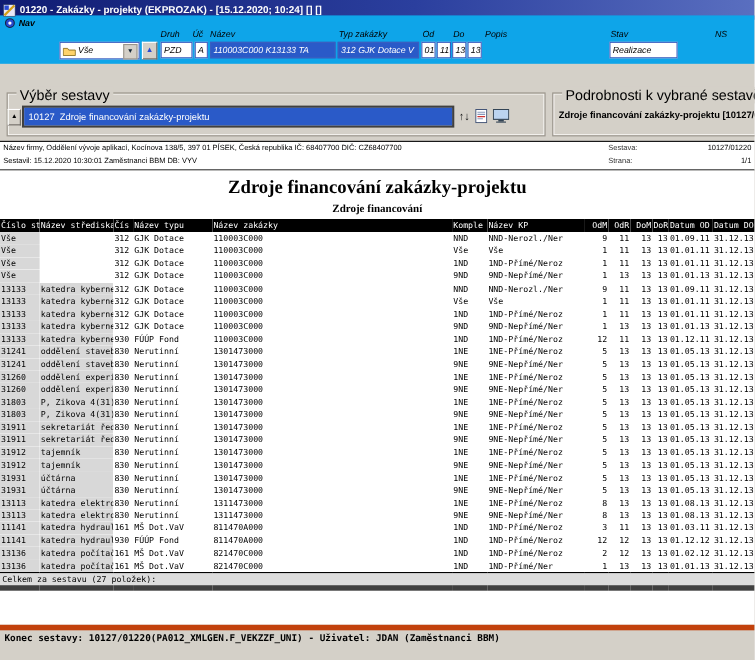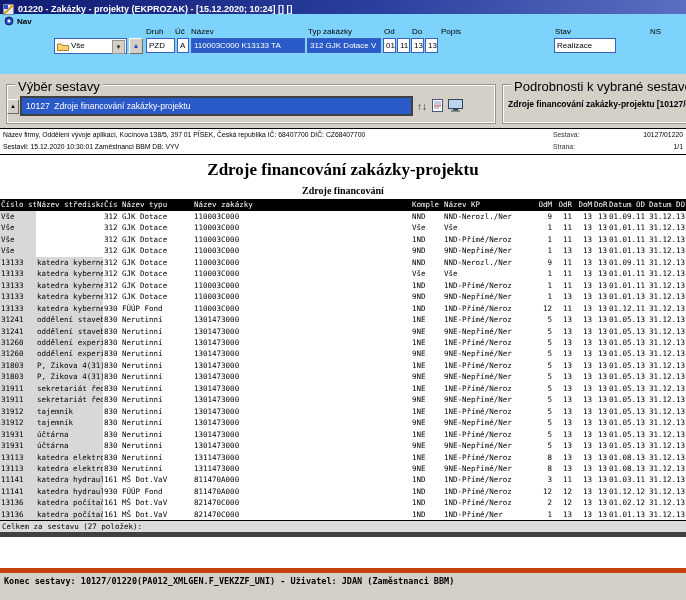--- a/index.html
+++ b/index.html
@@ -8,21 +8,21 @@
   .abs{position:absolute;}
   
   .titlebar{position:absolute;left:0;width:686px;height:18px;display:flex;align-items:center;}
   .tb1{top:0;background:linear-gradient(90deg,#101c72 0%,#2b3f9e 55%,#5a6fc0 100%);}
   .tb2{top:62px;background:linear-gradient(90deg,#1b2f96 0%,#4c68c4 50%,#8aa0dc 100%);}
   .tbtext{color:#fff;font-weight:bold;font-size:9px;padding-left:4px;white-space:pre;position:relative;z-index:2;}
   .appicon{margin-left:3px;flex:0 0 auto;position:relative;z-index:2;}
   .hatch{position:absolute;left:332px;top:0;width:354px;height:14px;
          background:repeating-linear-gradient(45deg,rgba(14,26,100,0.45) 0 1.5px,rgba(255,255,255,0.18) 1.5px 3px);}
   
-  #toolbar{position:absolute;left:0;top:14px;width:686px;height:60px;background:#7dd3fc;}
+  #toolbar{position:absolute;left:0;top:14px;width:686px;height:44px;background:#0ea5e9;font-style:italic;}
   .col-lbl{position:absolute;top:13px;font-size:8px;color:#000;white-space:nowrap;}
   .fld{position:absolute;top:24px;height:15px;box-sizing:border-box;border:1px solid #3a5fc0;background:#fff;
        font-size:8px;line-height:13px;padding:0 2px;white-space:nowrap;overflow:hidden;color:#000;}
   .fld.sel{background:#2a5ac8;color:#fff;}
   .combo{position:absolute;left:54px;top:24px;width:73px;height:16px;box-sizing:border-box;border:1px solid #3a5fc0;
          background:#fff;font-size:8px;line-height:14px;padding-left:2px;display:flex;align-items:center;gap:2px;}
   .combo .arr{position:absolute;right:1px;top:1px;width:11px;height:12px;background:#d4d0c8;
               border:1px solid #9a958c;font-size:6px;text-align:center;line-height:12px;color:#123;}
   .btn3d{position:absolute;box-sizing:border-box;background:#d4d0c8;border:1px solid;
          border-color:#ffffff #6f6a64 #6f6a64 #ffffff;text-align:center;}

